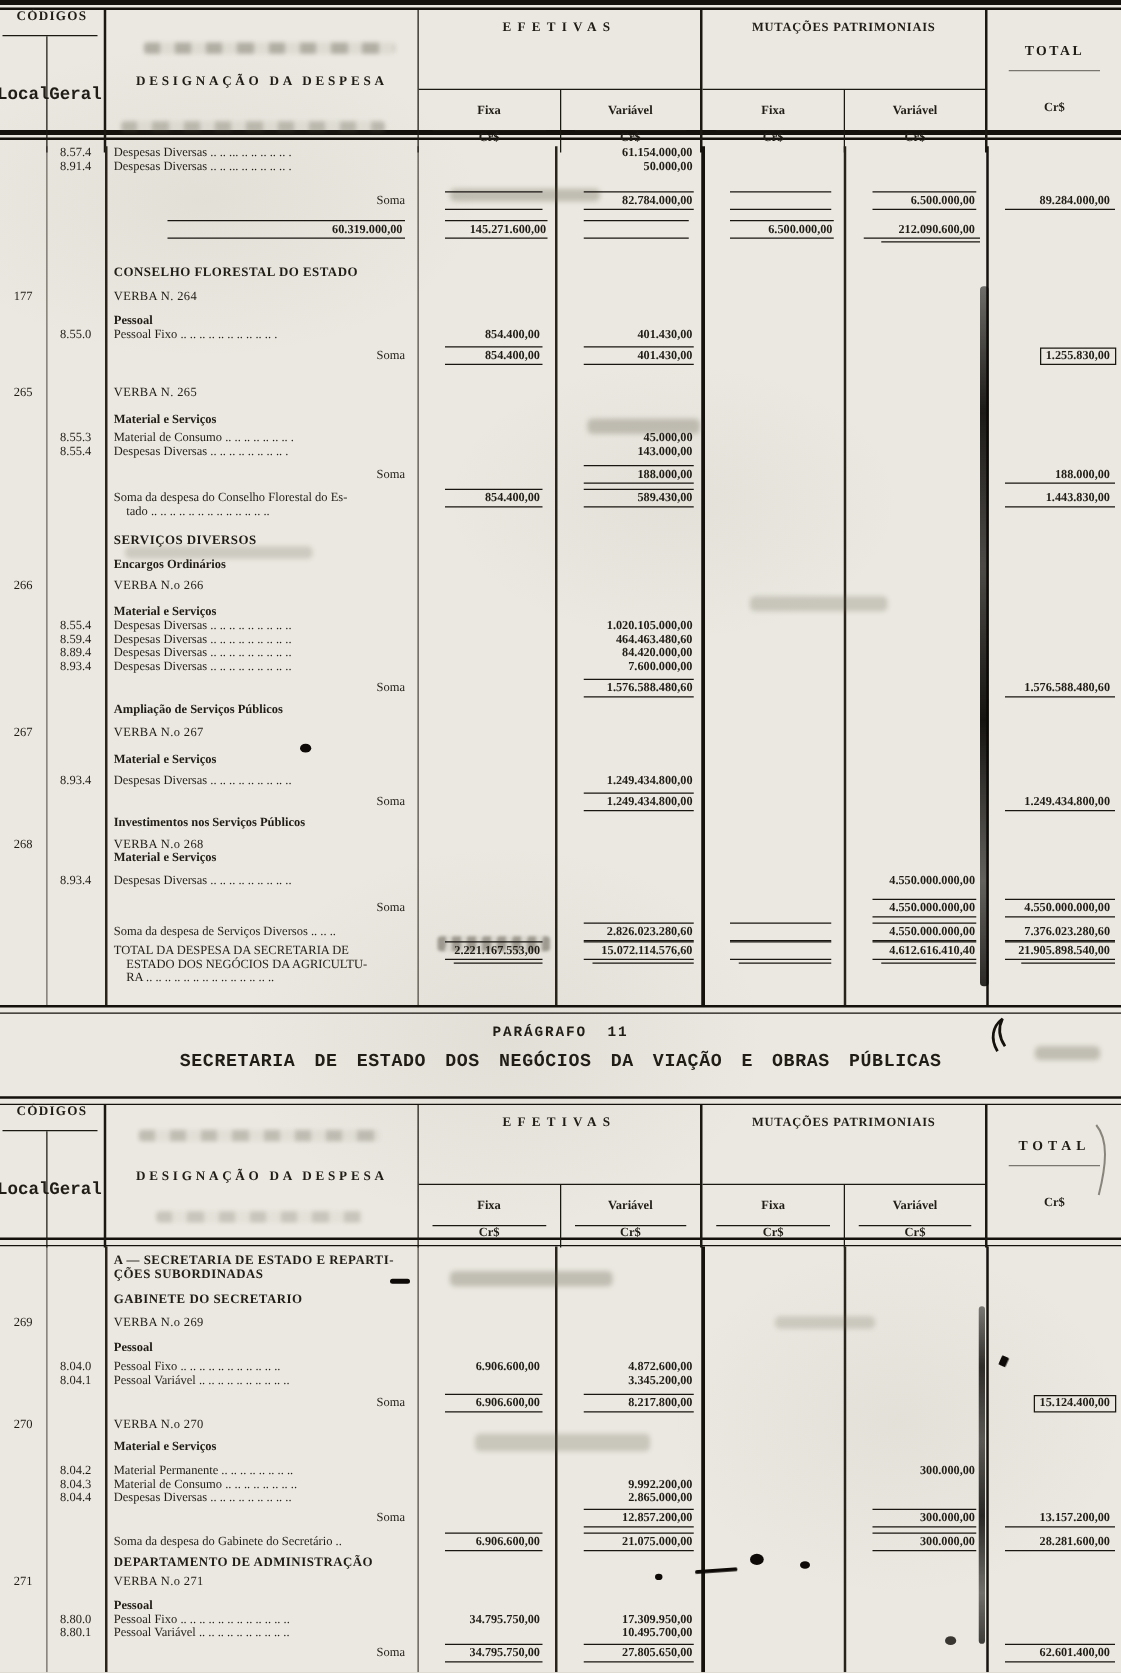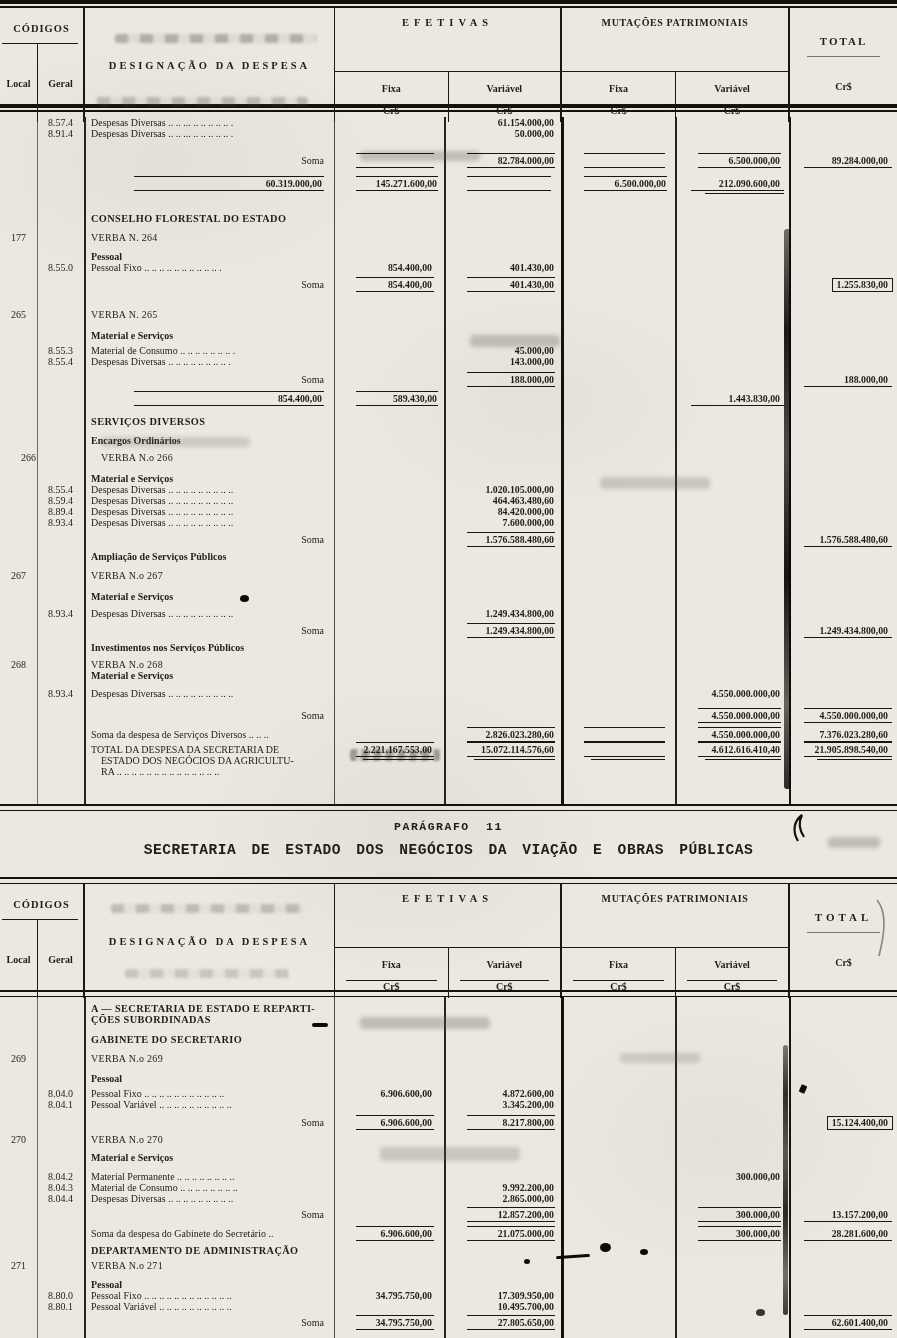--- a/index.html
+++ b/index.html
@@ -15,25 +15,25 @@
     font-family:"Liberation Serif", serif; color:#201d17;
     -webkit-font-smoothing:antialiased;
   }
   
   .hr2{height:8px; box-sizing:border-box; border-top:4px solid #14110d; border-bottom:2px solid #14110d;}
   .hr2.thin{height:7px; border-top:2.5px solid #14110d; border-bottom:1.5px solid #14110d;}
   
   .thead{display:grid; grid-template-columns:85px 250px 227px 228px 107px; height:96px; position:relative;}
   .thead.h2x{height:106px;}
   .col-cod{display:flex; flex-direction:column; border-right:2px solid #1b1812;}
-  .cod-label{padding-top:15px; text-align:center; font-weight:bold; font-size:10.5px; letter-spacing:1px;}
+  .cod-label{text-align:center; font-weight:bold; font-size:10.5px; letter-spacing:1px;}
   .cod-rule{border-top:1.6px solid #1b1812; margin:9px 5px 0 2px;}
   .cod-sub{flex:1; display:grid; grid-template-columns:37px 1fr;}
   .cod-sub .g{border-left:1.6px solid #1b1812;}
-  .cod-sub div{display:flex; align-items:center; justify-content:center; font-weight:bold; font-size:10px;}
+  .cod-sub div{display:flex; align-items:center; justify-content:center; font-weight:bold; font-size:14px;font-family:Liberation Mono, monospace;}
   .col-desig{border-right:1.6px solid #1b1812; display:flex; align-items:center; justify-content:center; position:relative;}
   .col-desig .lbl{font-weight:bold; font-size:10.5px; letter-spacing:3px; white-space:nowrap;}
   .col-grp{display:flex; flex-direction:column; border-right:2.2px solid #1b1812;gap:35px;}
   .grp-label{height:28px; display:flex; align-items:center; justify-content:center; font-weight:bold; font-size:10.5px;}
   .grp-label.efe{letter-spacing:5px;}
   .grp-label.mut{letter-spacing:.6px; font-size:10px;}
   .grp-cols{flex:1; display:grid; grid-template-columns:1fr 1fr; border-top:1.8px solid #1b1812;}
   .subcol{display:flex; flex-direction:column;}
   .subcol.sec{border-left:1.8px solid #1b1812;}
   .sub-label{height:32px; display:flex; align-items:center; justify-content:center; font-weight:bold; font-size:10px;}
@@ -294,20 +294,24 @@
         <div class="c-desig al-r">Soma</div>
         <div class="c-num c-ef"></div>
         <div class="c-num c-ev"><div class="rl o"></div><div class="val">188.000,00</div><div class="rl u"></div></div>
         <div class="c-num c-mf"></div>
         <div class="c-num c-mv"></div>
         <div class="c-num c-tot"><div class="val">188.000,00</div><div class="rl u"></div></div>
       </div>
       <div class="row sum" style="margin-top: 8px;">
         <div class="c-local"></div>
         <div class="c-geral"></div>
+        <div class="c-desig">
+          <div class="dl">Soma da despesa do Conselho Florestal do Es-</div>
+          <div class="dl cont">tado .. .. .. .. .. .. .. .. .. .. .. .. ..</div>
+        </div>
         <div class="c-num c-ef"><div class="rl o"></div><div class="val">854.400,00</div><div class="rl u"></div></div>
         <div class="c-num c-ev"><div class="rl o"></div><div class="val">589.430,00</div><div class="rl u"></div></div>
         <div class="c-num c-mf"></div>
         <div class="c-num c-mv"></div>
         <div class="c-num c-tot"><div class="val">1.443.830,00</div><div class="rl u"></div></div>
       </div>
       <div class="row head" style="margin-top: 12px;">
         <div class="c-local"></div>
         <div class="c-geral"></div>
         <div class="c-desig">SERVIÇOS DIVERSOS</div>
@@ -320,21 +324,21 @@
       <div class="row sub" style="margin-top: 8px;">
         <div class="c-local"></div>
         <div class="c-geral"></div>
         <div class="c-desig">Encargos Ordinários</div>
         <div class="c-num c-ef"></div>
         <div class="c-num c-ev"></div>
         <div class="c-num c-mf"></div>
         <div class="c-num c-mv"></div>
         <div class="c-num c-tot"></div>
       </div>
-      <div class="row verba" style="margin-top: 6px; padding-left: 10px;">
+      <div class="row verba" style="margin-top: 6px;">
         <div class="c-local">266</div>
         <div class="c-geral"></div>
         <div class="c-desig">VERBA N.o 266</div>
         <div class="c-num c-ef"></div>
         <div class="c-num c-ev"></div>
         <div class="c-num c-mf"></div>
         <div class="c-num c-mv"></div>
         <div class="c-num c-tot"></div>
       </div>
       <div class="row sub" style="margin-top: 10px;">

